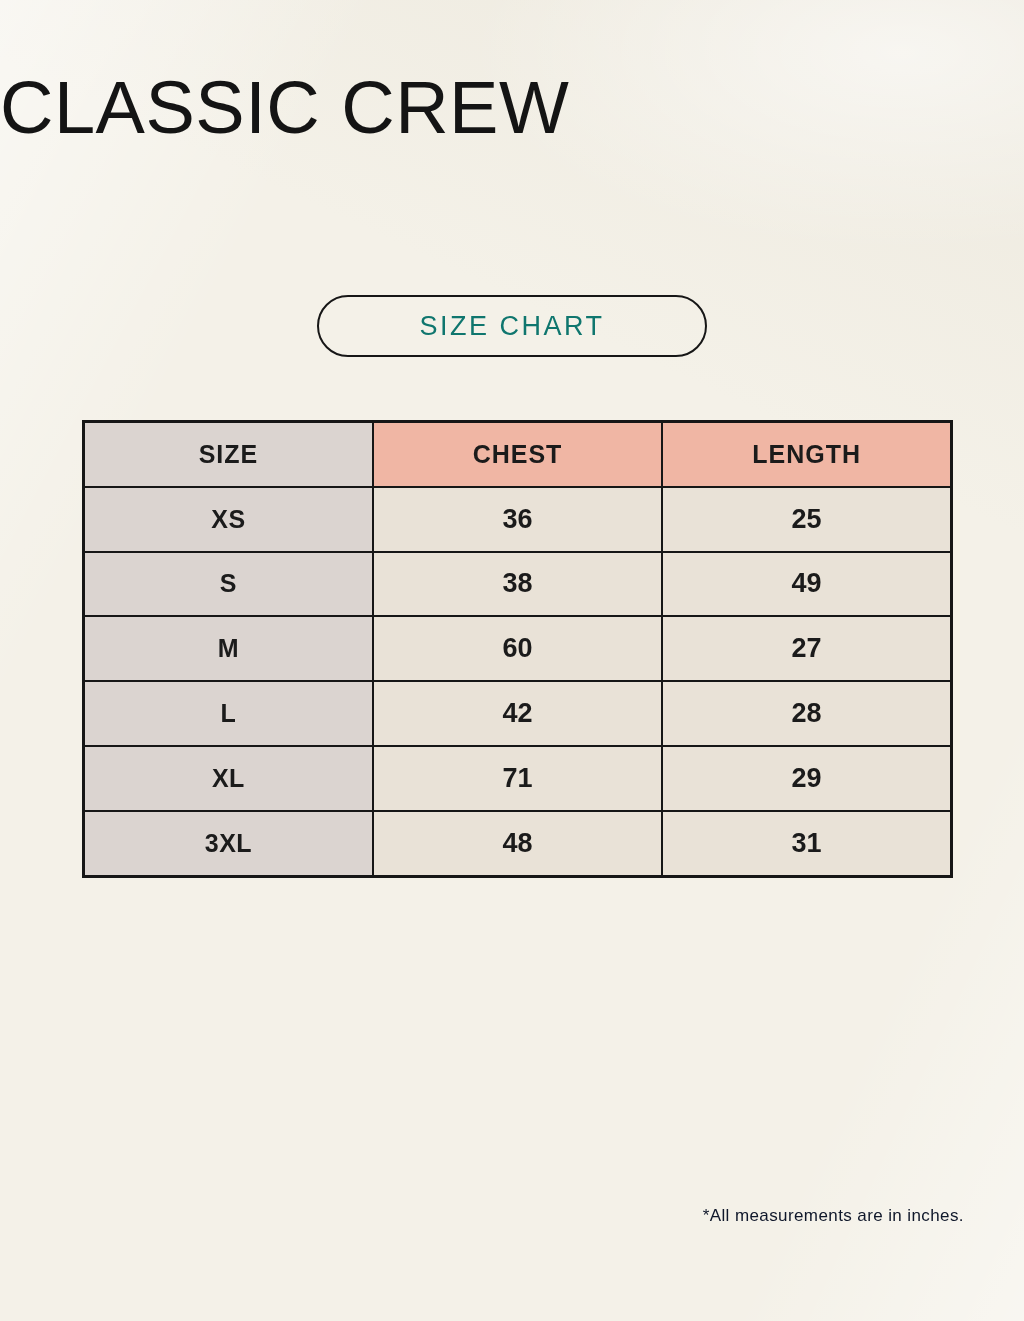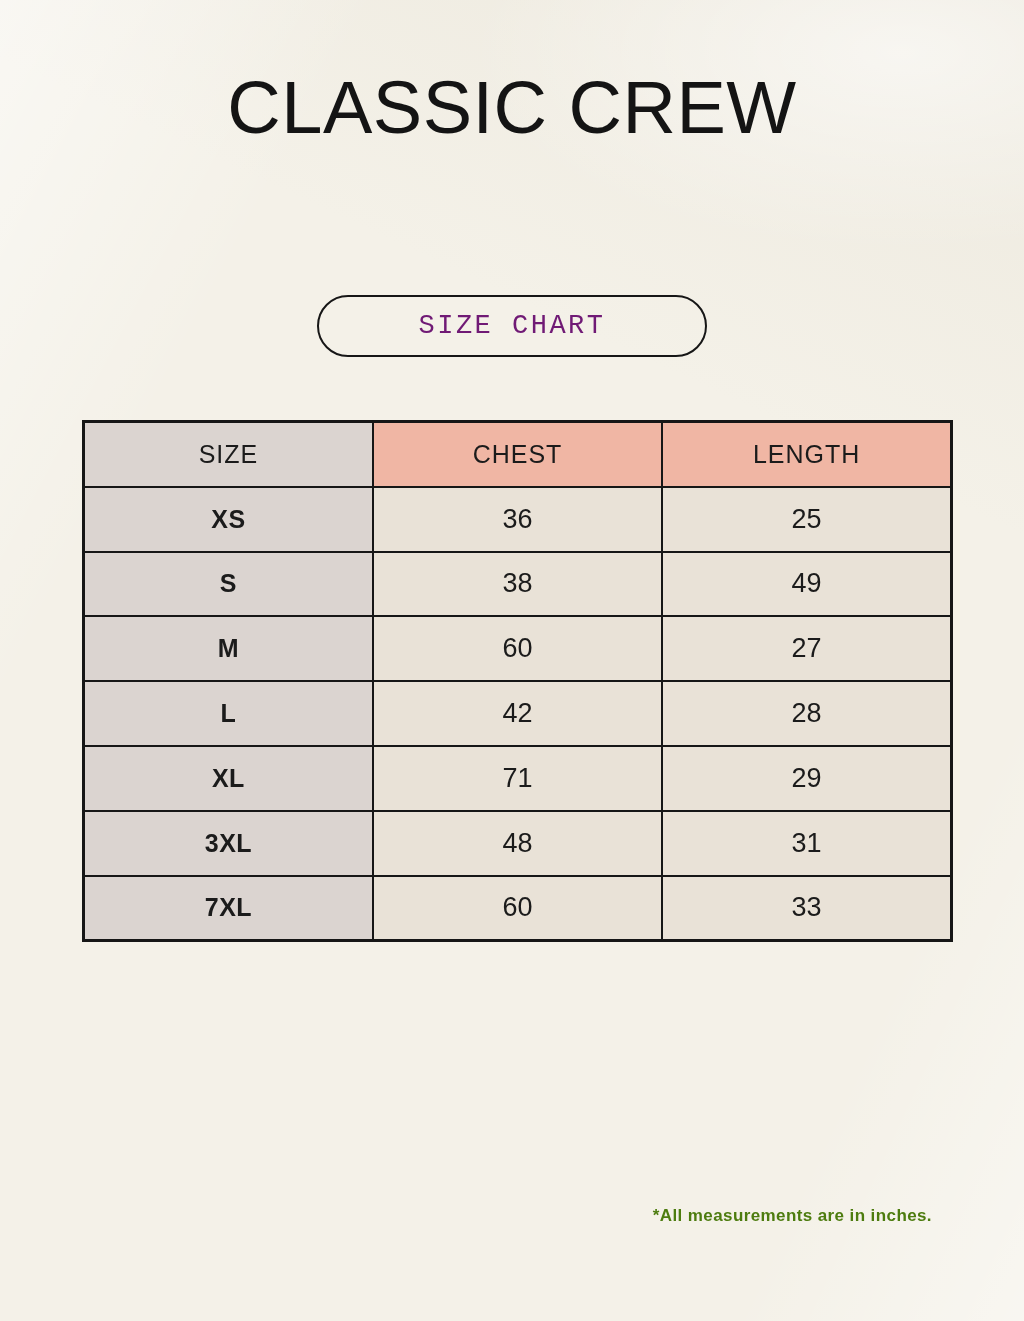--- a/index.html
+++ b/index.html
@@ -20,21 +20,21 @@
       linear-gradient(205deg, rgba(214,207,190,0.22) 0%, rgba(214,207,190,0) 30%),
       var(--background, #f4f1e8);
   }
 
   .title {
     position: absolute;
     top: 72px;
     left: 0;
     width: 100%;
     margin: 0;
-    text-align: center;
+    text-align: left;
     font-size: 74px;
     line-height: 72px;
     font-weight: 500;
     letter-spacing: 0.5px;
     color: #141414;
   }
   .title .line { display: block; }
 
   .pill {
     position: absolute;
@@ -44,71 +44,70 @@
     width: 386px;
     height: 58px;
     border: 2.5px solid var(--border, #161616);
     border-radius: 33px;
     display: flex;
     align-items: center;
     justify-content: center;
     font-size: 27px;
     font-weight: 500;
     letter-spacing: 2.5px;
-    color: #701a75;
+    color: #0f766e;
     background: transparent;
     box-sizing: content-box;
-    font-family: Liberation Mono, monospace;
   }
 
   .size-table {
     position: absolute;
     top: 420px;
     left: 82px;
     width: 871px;
     border-collapse: collapse;
     table-layout: fixed;
     border: 3px solid var(--border, #161616);
   }
   .size-table th, .size-table td {
     border: 2px solid var(--border, #161616);
     text-align: center;
     vertical-align: middle;
     padding: 0;
     height: 62.8px;
   }
   .size-table thead th {
     font-size: 25px;
-    font-weight: normal;
+    font-weight: bold;
     letter-spacing: 1px;
     background: var(--header-accent-bg, #f0b6a4);
   }
   .size-table th.col-size {
     background: var(--size-column-bg, #dbd4d0);
   }
   .size-table tbody th.col-size {
     font-size: 25px;
     font-weight: bold;
     letter-spacing: 0.5px;
   }
   .size-table tbody td {
     background: var(--cell-bg, #e9e2d7);
     font-size: 27px;
-    font-weight: normal;
+    font-weight: bold;
     margin-top: 8px;
   }
 
   .footnote {
     position: absolute;
     top: 1206px;
-    right: 92px;
+    right: 60px;
     font-size: 17px;
-    font-weight: bold;
+    font-weight: normal;
     letter-spacing: 0.4px;
-    color: #4d7c0f;
+    color: #0f172a;
   }
 </style>
 </head>
 <body>
 
 <div>
 
   <h1 class="title">
     <span class="line">CLASSIC CREW</span>
   </h1>
@@ -149,23 +148,18 @@
         <tr>
           <th class="col-size">XL</th>
           <td>71</td>
           <td>29</td>
         </tr>
         <tr>
           <th class="col-size">3XL</th>
           <td>48</td>
           <td>31</td>
         </tr>
-        <tr>
-          <th class="col-size">7XL</th>
-          <td>60</td>
-          <td>33</td>
-        </tr>
       </tbody>
   </table>
 
   <div class="footnote">*All measurements are in inches.</div>
 
 </div>
 
 </body></html>

